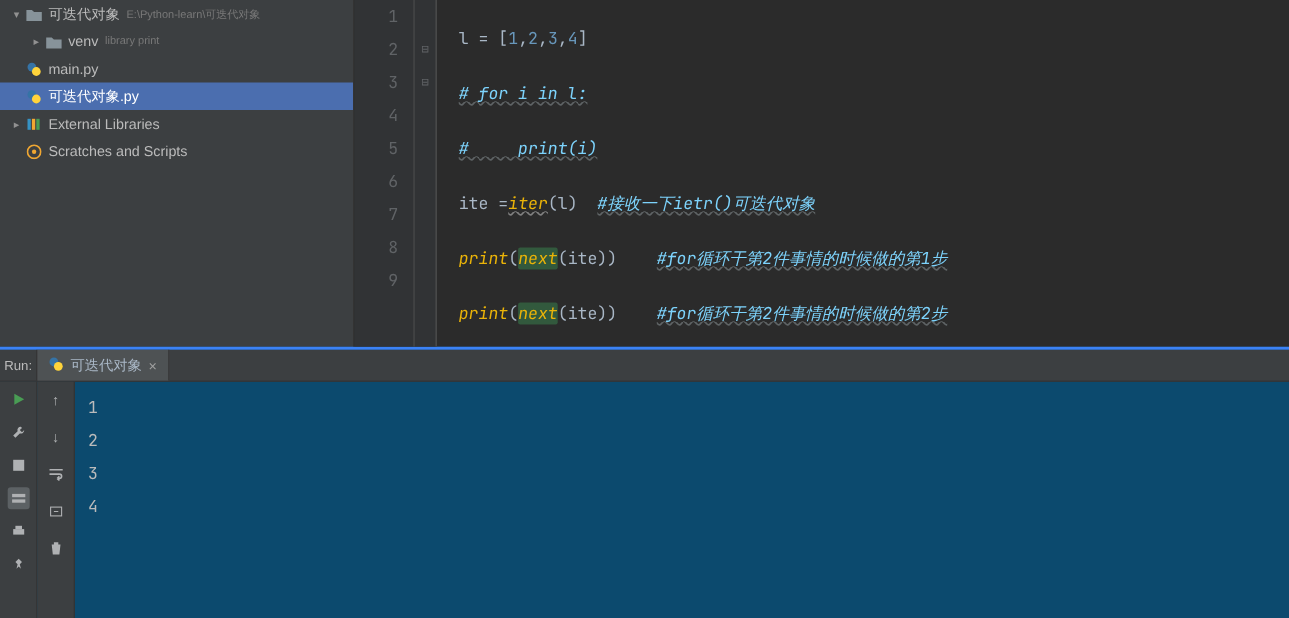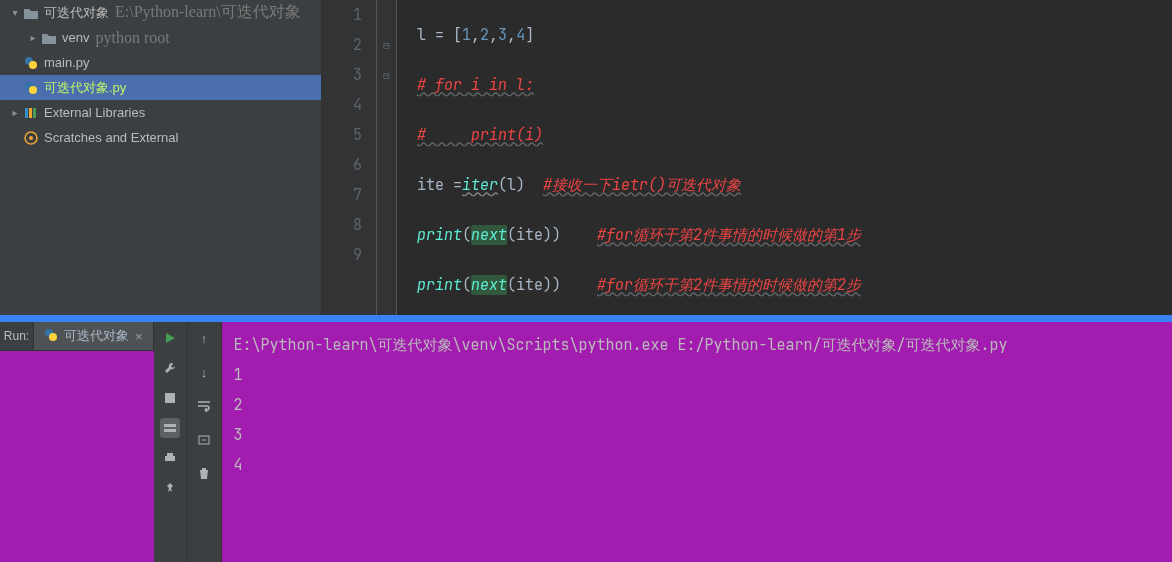--- a/index.html
+++ b/index.html
@@ -20,31 +20,31 @@
   overflow: hidden;
 }
 .tree-row {
   display: flex;
   align-items: center;
   height: 25px;
   padding-left: 8px;
   color: #bbbbbb;
   white-space: nowrap;
 }
-.tree-row.selected { background: #4b6eaf; color: #bef264; text-align: center; }
+.tree-row.selected { background: #4b6eaf; color: #ffffff; text-align: center; }
 .tree-row .chev {
   width: 14px;
   text-align: center;
   color: #919191;
   font-size: 10px;
 }
 .tree-row.selected .chev { color: #fff; }
 .tree-row .icn { width: 18px; display: inline-flex; align-items: center; justify-content: center; }
 .tree-row .lbl { margin-left: 4px; }
-.tree-row .hint { color: #787878; margin-left: 6px; font-size: 16px; font-family: Liberation Serif, serif; }
+.tree-row .hint { color: #787878; margin-left: 6px; font-size: 10px; }
 .indent1 { padding-left: 26px; }
 .indent2 { }
 
 .editor {
   flex: 1;
   display: flex;
   background: #2b2b2b;
   font-family: "JetBrains Mono","Consolas",monospace;
   font-size: 15px;
   line-height: 30px;
@@ -62,31 +62,32 @@
 .gutter div { height: 30px; }
 .fold-col {
   width: 20px;
   background: #313335;
   border-right: 1px solid #555555;
 }
 .fold-col div { height: 30px; display:flex; align-items:center; justify-content:center; color:#606366; font-size:11px;}
 .code { flex: 1; padding-left: 20px; padding-top: 0; }
 .code-line { height: 30px; white-space: pre; margin-top: 20px; }
 .num { color: #6897bb; }
-.comment { color: #ef4444; font-style: italic; text-decoration: underline wavy #5e6365; text-decoration-skip-ink: none;}
+.comment { color: #7dd3fc; font-style: italic; text-decoration: underline wavy #5e6365; text-decoration-skip-ink: none;}
 .ident { color: #a9b7c6; }
-.builtin { color: #5eead4; font-style: italic; }
+.builtin { color: #eab308; font-style: italic; }
 .highlight-bg { background: #32593d; border-radius:2px; }
 .wavy { text-decoration: underline wavy #808080; }
 
 .run-panel {
   height: 247px;
-  background: #a21caf;
-  border-top: 7px solid #3b82f6;
-  display: flex;
+  background: #0c4a6e;
+  border-top: 3px solid #3b82f6;
+  display: flex;
+  flex-direction: column;
 }
 .run-tabs {
   height: 29px;
   background: #3c3f41;
   display: flex;
   align-items: stretch;
   border-bottom: 1px solid #323232;
 }
 .run-label {
   width: 34px;
@@ -149,21 +150,21 @@
     </div>
 
     <div class="tree-row indent1">
       <span class="chev">▸</span>
       <span class="icn">
         <svg width="16" height="14">
             <path d="M1 3 h5 l2 2 h7 v8 h-14 z" fill="#87939a"></path>
           </svg>
       </span>
       <span class="lbl">venv</span>
-      <span class="hint">python root</span>
+      <span class="hint">library print</span>
     </div>
 
     <div class="tree-row indent2">
       <span class="chev"></span>
       <span class="icn">
         <svg width="14" height="14">
             <circle cx="5" cy="5" r="4" fill="#3573a6"></circle>
             <circle cx="9" cy="9" r="4" fill="#ffd43b"></circle>
           </svg>
       </span>
@@ -194,21 +195,21 @@
     </div>
 
     <div class="tree-row">
       <span class="chev"></span>
       <span class="icn">
         <svg width="14" height="14">
             <circle cx="7" cy="7" r="6" fill="none" stroke="#f0a732" stroke-width="1.5"></circle>
             <circle cx="7" cy="7" r="2" fill="#f0a732"></circle>
           </svg>
       </span>
-      <span class="lbl">Scratches and External</span>
+      <span class="lbl">Scratches and Scripts</span>
     </div>
   </div>
 
   <div class="editor">
     <div class="gutter" id="gutter">
         <div>1</div>
         <div>2</div>
         <div>3</div>
         <div>4</div>
         <div>5</div>
@@ -302,20 +303,19 @@
             <path d="M5 6h4" stroke="#afb1b3"></path>
           </svg>
       </div>
       <div class="tool-btn">
         <svg width="12" height="14">
             <path d="M2 3h8l-1 9h-6z M4 1h4v2h-4z" fill="#afb1b3"></path>
           </svg>
       </div>
     </div>
     <div class="console" id="console">
-        <div>E:\Python-learn\可迭代对象\venv\Scripts\python.exe E:/Python-learn/可迭代对象/可迭代对象.py</div>
         <div>1</div>
         <div>2</div>
         <div>3</div>
         <div>4</div>
       </div>
   </div>
 </div>
 
 </body></html>

